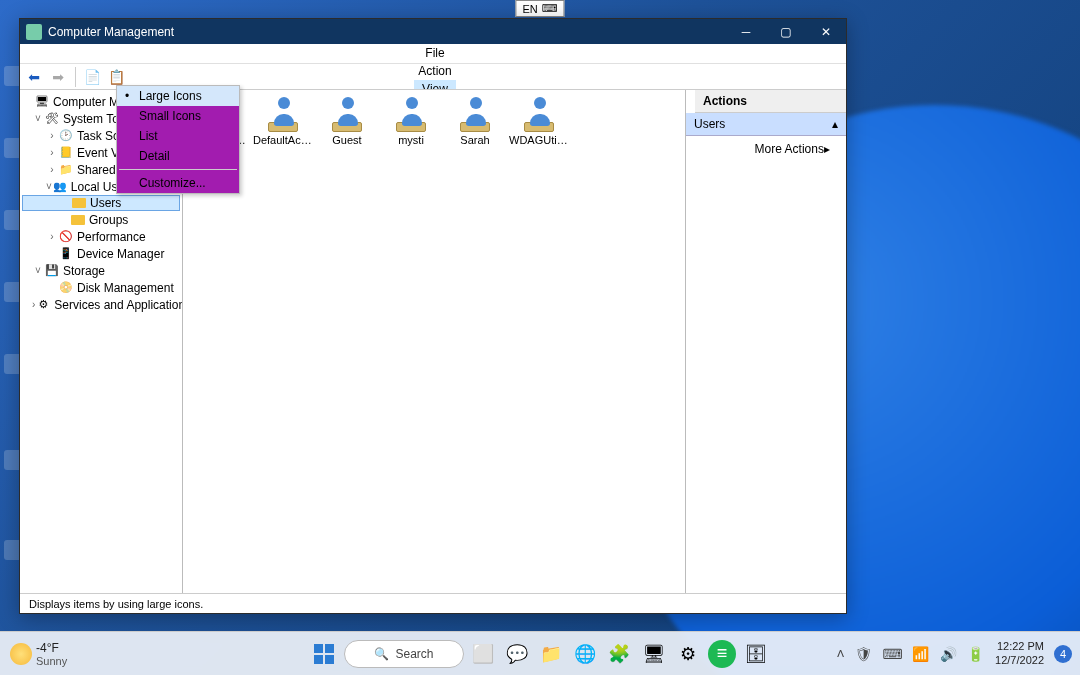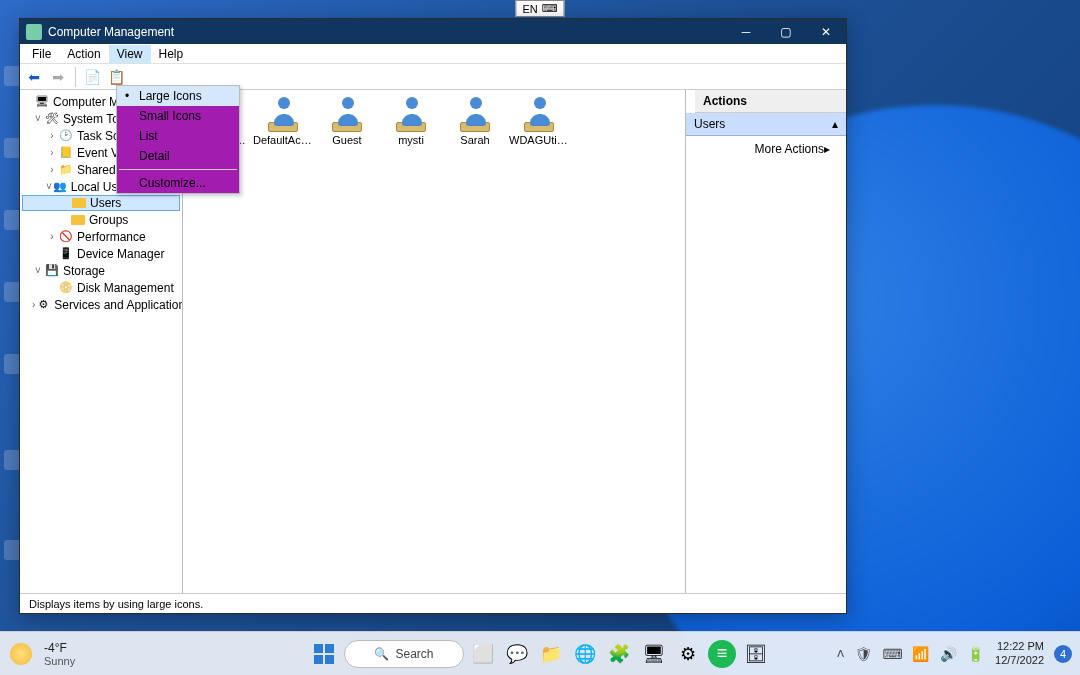--- a/index.html
+++ b/index.html
@@ -33,20 +33,21 @@
   padding-left: 6px;
 }
 .titlebar .icon { width: 16px; height: 16px; margin-right: 6px; background: #7ca; border-radius: 2px; display:inline-block; }
 .titlebar .spacer { flex: 1; }
 .titlebar .ctrl { width: 40px; height: 25px; display:flex; align-items:center; justify-content:center; font-size:12px; color:#fff; }
 
 .menubar {
   height: 20px; background: #fff; display: flex; align-items: center;
   font-size: 12px; color: #000; border-bottom: 1px solid #e0e0e0;
   padding-left: 4px;
+  flex-direction: column;
 }
 .menubar .mitem { padding: 2px 8px; }
 .menubar .mitem.active { background: #cce8ff; }
 
 .toolbar { height: 26px; border-bottom:1px solid #ccc; display:flex; align-items:center; gap:4px; padding:0 4px; }
 .toolbar .tbtn { width:20px; height:20px; display:flex; align-items:center; justify-content:center; font-size:14px; color:#1a5bbf; }
 .toolbar .sep { width:1px; height:20px; background:#ccc; margin:0 3px; }
 
 .content { flex:1; display:flex; min-height:0; }
 .tree {
@@ -92,21 +93,21 @@
 .ctxmenu .citem.hov { background:#d4e7fb; }
 .ctxmenu .citem.chk::before { content:"•"; position:absolute; left:8px; }
 .ctxmenu .csep { height:1px; background:#ccc; margin:3px 2px; }
 
 
 .taskbar {
   position:absolute; left:0; bottom:0; width:1080px; height:44px;
   background:rgba(238,242,248,.92); backdrop-filter:blur(4px);
   display:flex; align-items:center; border-top:1px solid #ccc;
 }
-.weather { display:flex; align-items:center; gap:12px; padding-left:10px; font-size:12px; color:#222; }
+.weather { display:flex; align-items:center; gap:4px; padding-left:10px; font-size:12px; color:#222; }
 .sun { width:22px; height:22px; border-radius:50%; background:radial-gradient(circle,#ffe07a,#f6b93b); }
 .taskbar .center { position:absolute; left:50%; transform:translateX(-50%); display:flex; align-items:center; gap:6px; }
 .tb-icon { width:28px; height:28px; border-radius:4px; display:flex; align-items:center; justify-content:center; font-size:18px; }
 .search-pill { width:120px; height:28px; border:1px solid #bbb; border-radius:14px; background:#fff; display:flex; align-items:center; justify-content:center; gap:6px; font-size:12px; color:#444; }
 .tray { position:absolute; right:8px; display:flex; align-items:center; gap:10px; font-size:12px; color:#222; }
 .tray .tico { font-size:14px; color:#444; }
 .clock { text-align:right; font-size:11px; line-height:1.2; }
 .notif-badge { width:18px; height:18px; border-radius:50%; background:#2f6fd1; color:#fff; font-size:11px; display:flex; align-items:center; justify-content:center; }
 
 

